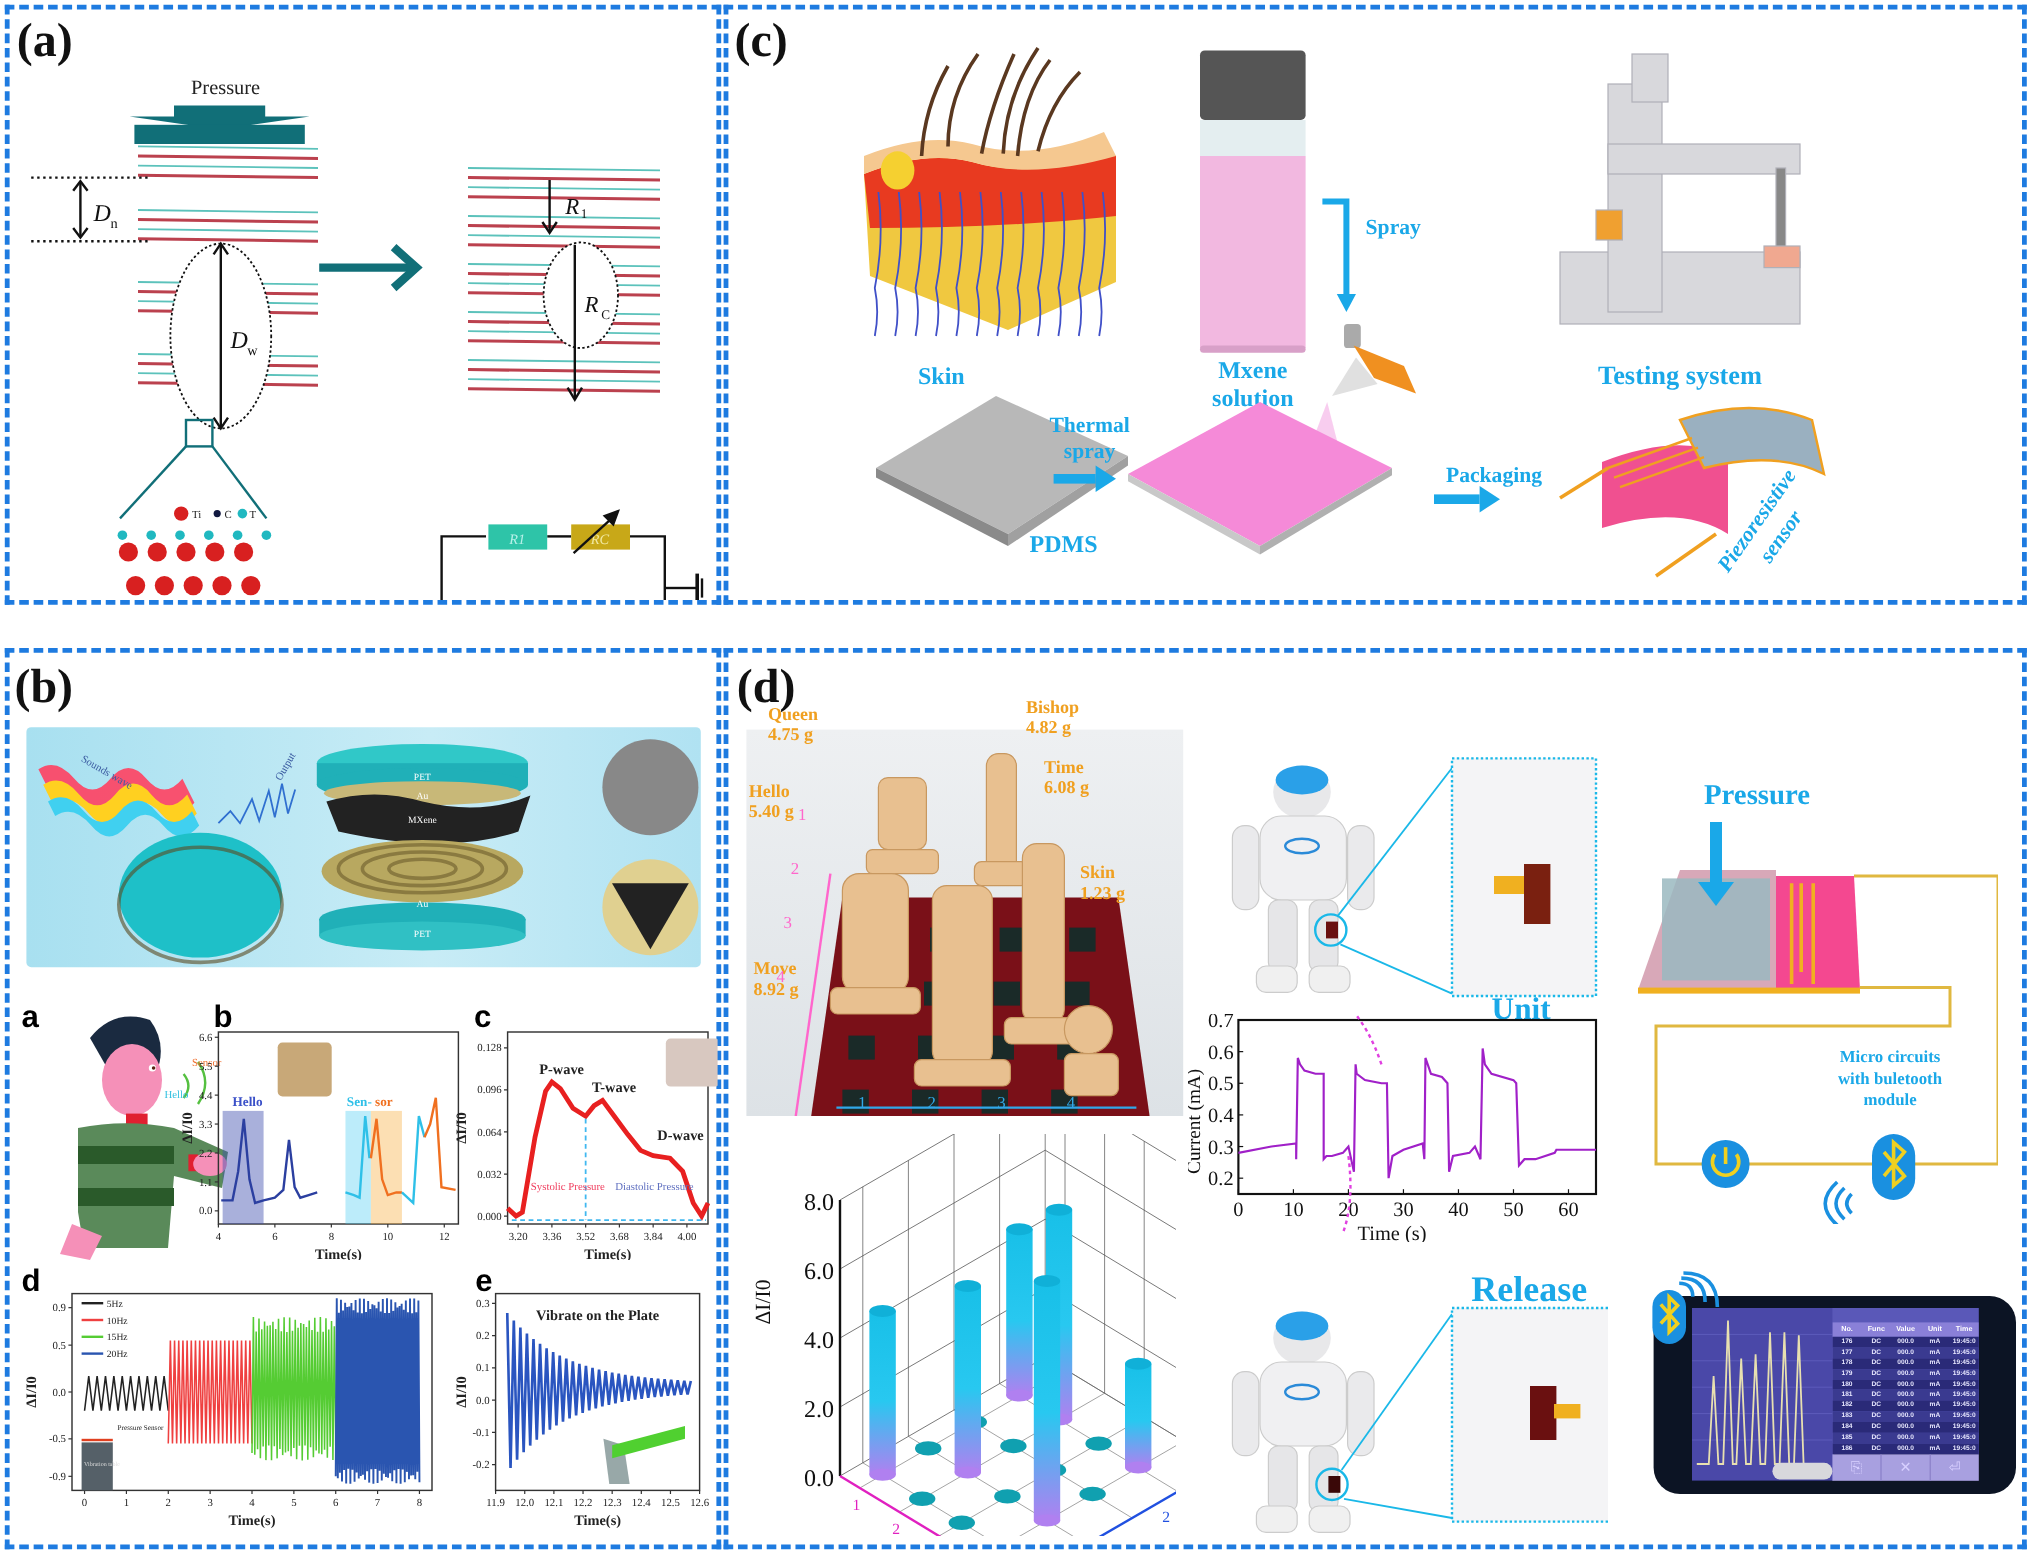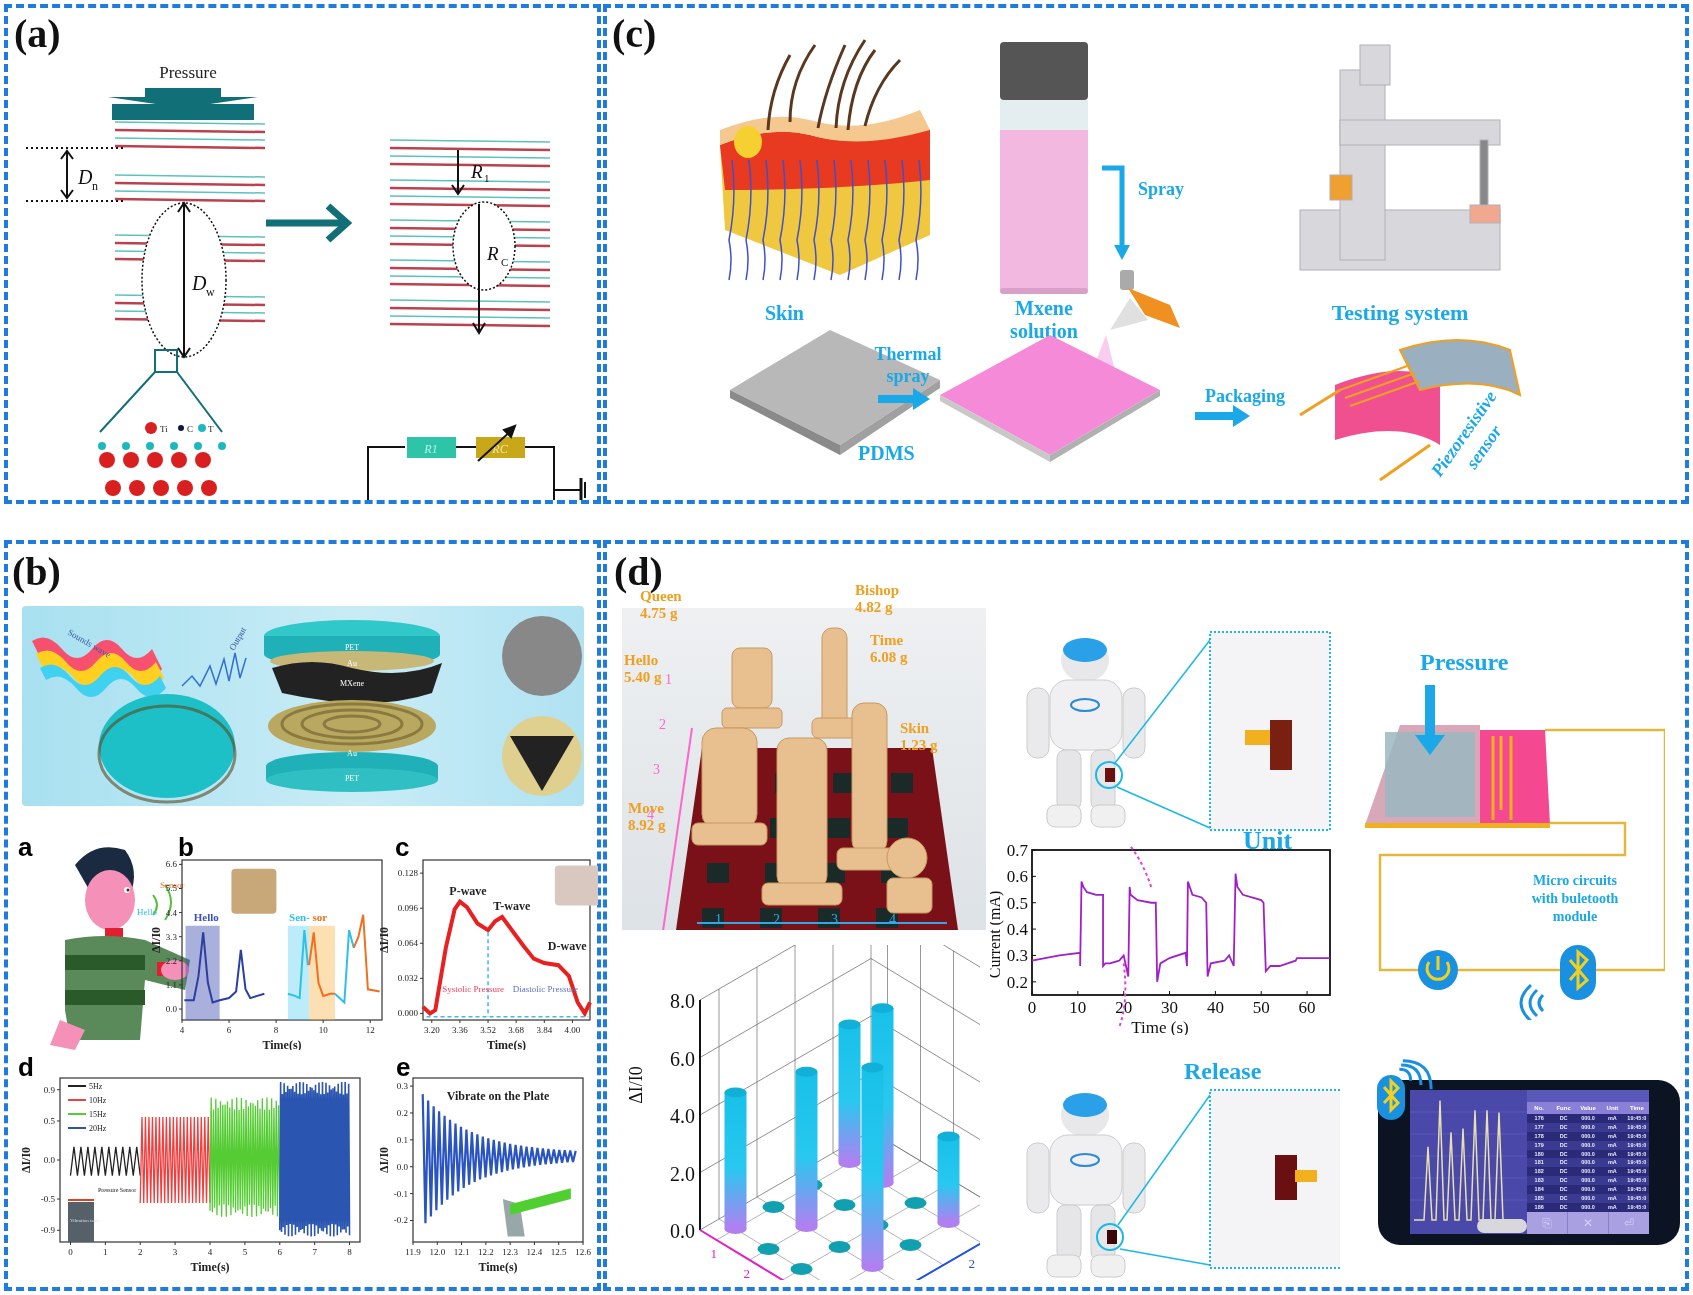--- a/index.html
+++ b/index.html
@@ -704,21 +704,21 @@
     <line x1="42" y1="31.36363636363636" x2="46" y2="31.36363636363636" stroke="#111"></line>
     <text x="38" y="37.36363636363636" font-size="17" text-anchor="end" fill="#111">0.6</text>
     <line x1="42" y1="5" x2="46" y2="5" stroke="#111"></line>
     <text x="38" y="11" font-size="17" text-anchor="end" fill="#111">0.7</text>
     <text x="170" y="188" font-size="17" text-anchor="middle" fill="#111">Time (s)</text>
     <text x="-2" y="77.5" font-size="16" text-anchor="middle" fill="#111" transform="rotate(-90 10 77.5)">Current (mA)</text>
     <polyline points="42,115.72727272727272 69.50769230769231,110.45454545454544 90.13846153846154,107.81818181818181 90.13846153846154,121 91.51384615384615,36.63636363636364 93.34769230769231,41.90909090909089 97.01538461538462,47.18181818181816 106.18461538461538,49.8181818181818 113.06153846153846,49.8181818181818 113.06153846153846,121 115.35384615384616,118.36363636363635 119.93846153846154,118.36363636363635 129.10769230769233,115.72727272727272 131.39999999999998,113.0909090909091 133.69230769230768,110.45454545454544 138.27692307692308,131.54545454545453 139.65230769230772,41.90909090909089 140.56923076923078,49.8181818181818 147.44615384615383,55.09090909090908 161.2,57.727272727272734 165.7846153846154,57.727272727272734 167.16,136.8181818181818 170.36923076923077,118.36363636363635 179.53846153846155,113.0909090909091 195.58461538461538,107.81818181818181 196.95999999999998,121 197.87692307692308,36.63636363636364 202.46153846153845,49.8181818181818 211.63076923076923,52.45454545454544 216.21538461538464,57.727272727272734 217.59076923076924,131.54545454545453 220.79999999999998,118.36363636363635 234.55384615384617,115.72727272727272 239.13846153846154,110.45454545454544 243.72307692307695,121 245.55692307692306,28.72727272727272 247.39076923076922,41.90909090909089 252.8923076923077,49.8181818181818 271.2307692307693,55.09090909090908 273.5230769230769,57.727272727272734 275.8153846153846,126.27272727272727 280.4,121 289.5692307692308,121 305.6153846153846,115.72727272727272 306.9907692307692,113.0909090909091 307.90769230769234,113.0909090909091 312.4923076923077,113.0909090909091 330.83076923076925,113.0909090909091 340,113.0909090909091" fill="none" stroke="#a020c8" stroke-width="1.8"></polyline>
     <path d="M161.2,41.90909090909089 q-20,-60 -70,-75" fill="none" stroke="#e040e0" stroke-width="2" stroke-dasharray="3,3"></path>
     <path d="M133.69230769230768,118.36363636363635 q5,40 -5,65" fill="none" stroke="#e040e0" stroke-width="2" stroke-dasharray="3,3"></path>
   </svg>
-<div class="abs cy" style="left:1184px;top:1058px;font-size:24px">Release</div>
+<div class="abs cy" style="left:1226px;top:1058px;font-size:30px">Release</div>
 
 <svg class="abs" style="left:1010px;top:1085px" width="330" height="195">
   <g>
     <ellipse cx="75" cy="30" rx="24" ry="22" fill="#e8e8ea"></ellipse>
       <ellipse cx="75" cy="20" rx="22" ry="12" fill="#2aa0e8"></ellipse>
     <rect x="40" y="50" width="72" height="70" rx="18" fill="#f0f0f2" stroke="#ccc"></rect>
     <ellipse cx="75" cy="75" rx="14" ry="6" fill="none" stroke="#2a8ad8" stroke-width="2"></ellipse>
     <rect x="17" y="58" width="22" height="70" rx="10" fill="#eaeaec" stroke="#ccc"></rect>
     <rect x="113" y="58" width="22" height="70" rx="10" fill="#eaeaec" stroke="#ccc"></rect>
     <rect x="47" y="120" width="24" height="55" rx="8" fill="#e6e6e8" stroke="#ccc"></rect>

